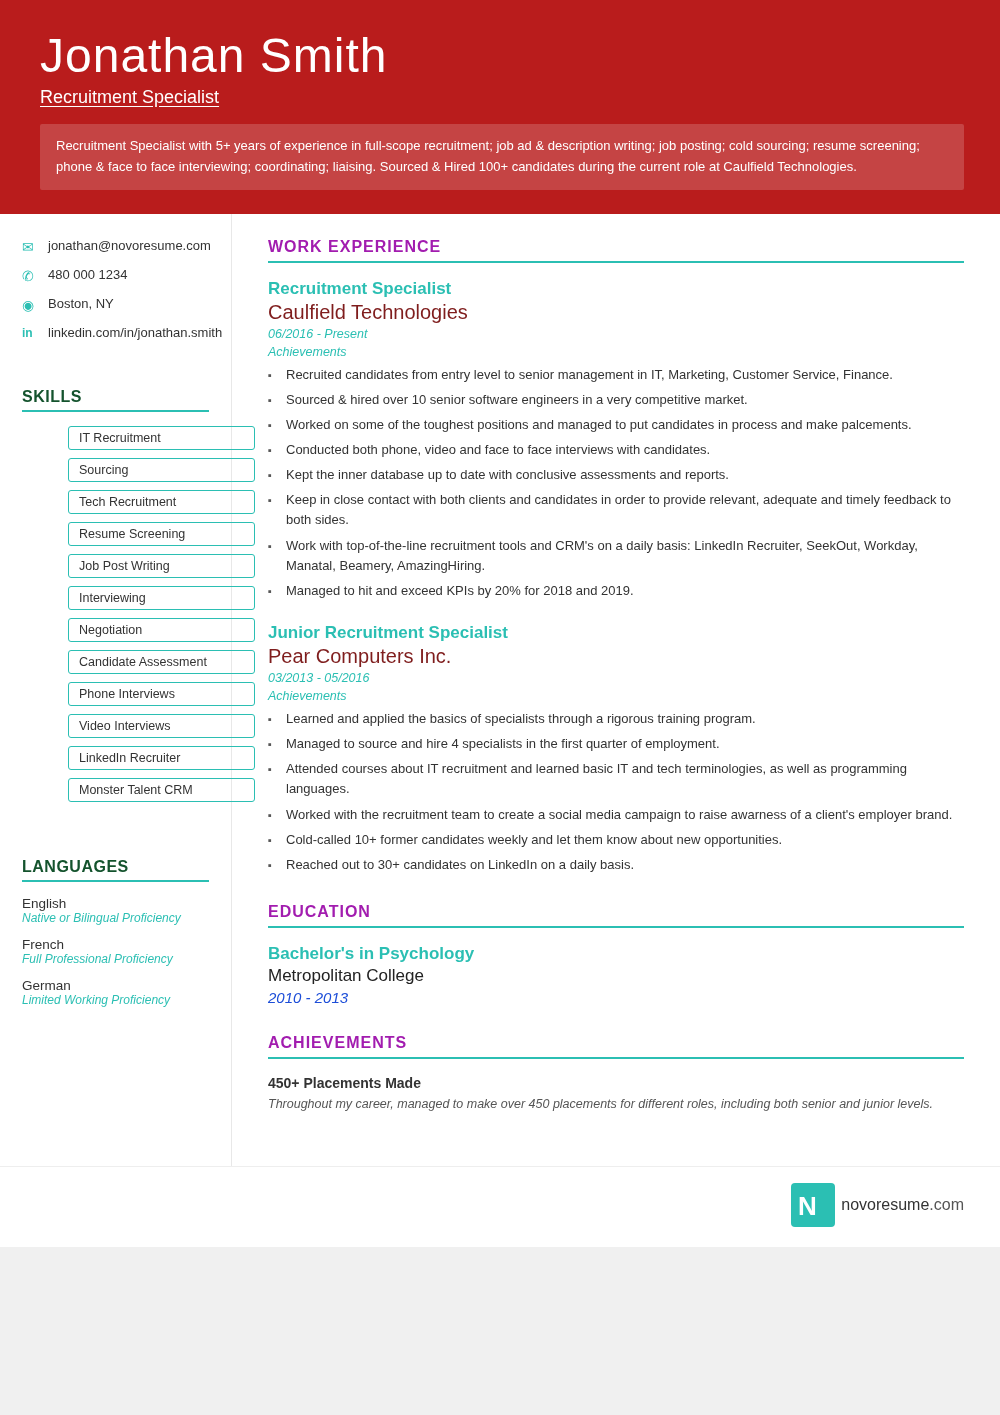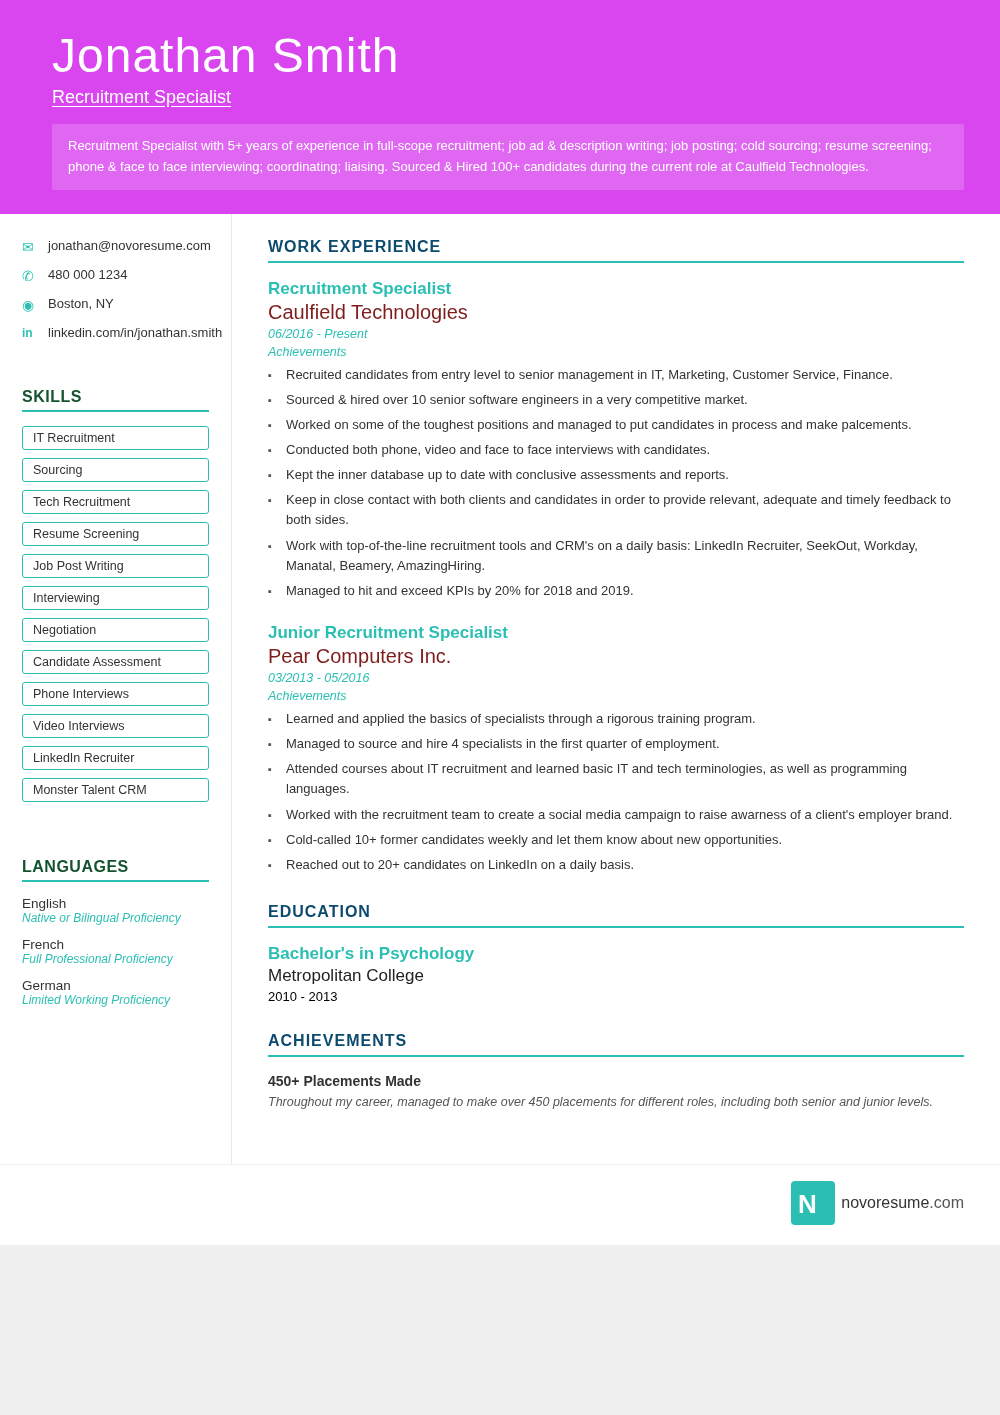--- a/index.html
+++ b/index.html
@@ -11,22 +11,22 @@
       align-items: flex-start;
       min-height: 100vh;
     }
     .resume {
       width: 1000px;
       background: #fff;
       position: relative;
     }
     
     .header {
-      background: #d946ef;
-      padding: 28px 36px 24px 52px;
+      background: #b91c1c;
+      padding: 28px 36px 24px 40px;
       color: #fff;
     }
     .header-name {
       font-size: 48px;
       font-weight: 300;
       letter-spacing: 1px;
       color: #fff;
     }
     .header-title {
       font-size: 18px;
@@ -89,20 +89,21 @@
     }
     .skill-tag {
       display: inline-block;
       border: 1.5px solid #2bbfb3;
       color: #333;
       font-size: 12.5px;
       padding: 4px 10px;
       border-radius: 3px;
       margin-bottom: 8px;
       width: 100%;
+      margin-left: 46px;
     }
     .lang-item {
       margin-bottom: 12px;
     }
     .lang-name {
       font-size: 13.5px;
       color: #333;
       font-weight: 400;
     }
     .lang-level {
@@ -115,21 +116,21 @@
     .main {
       flex: 1;
       padding: 24px 36px 24px 36px;
     }
     .section {
       margin-bottom: 28px;
     }
     .section-title {
       font-size: 16px;
       font-weight: 700;
-      color: #0c4a6e;
+      color: #a21caf;
       text-transform: uppercase;
       letter-spacing: 1px;
       border-bottom: 2px solid #2bbfb3;
       padding-bottom: 5px;
       margin-bottom: 16px;
     }
     .job-title {
       font-size: 17px;
       font-weight: 700;
       color: #2bbfb3;
@@ -183,22 +184,23 @@
       color: #2bbfb3;
       margin-bottom: 2px;
     }
     .edu-school {
       font-size: 17px;
       font-weight: 400;
       color: #222;
       margin-bottom: 3px;
     }
     .edu-dates {
-      font-size: 13px;
-      color: #000000;
+      font-size: 15px;
+      color: #1d4ed8;
+      font-style: italic;
     }
     .achievement-name {
       font-size: 14px;
       font-weight: 600;
       color: #333;
       margin-bottom: 4px;
     }
     .achievement-desc {
       font-size: 12.5px;
       color: #555;
@@ -318,21 +320,21 @@
       <div class="job-title">Junior Recruitment Specialist</div>
       <div class="job-company">Pear Computers Inc.</div>
       <div class="job-dates">03/2013 - 05/2016</div>
       <div class="job-achievements-label">Achievements</div>
       <ul class="job-bullets">
                 <li>Learned and applied the basics of specialists through a rigorous training program.</li>
                 <li>Managed to source and hire 4 specialists in the first quarter of employment.</li>
                 <li>Attended courses about IT recruitment and learned basic IT and tech terminologies, as well as programming languages.</li>
                 <li>Worked with the recruitment team to create a social media campaign to raise awarness of a client's employer brand.</li>
                 <li>Cold-called 10+ former candidates weekly and let them know about new opportunities.</li>
-                <li>Reached out to 20+ candidates on LinkedIn on a daily basis.</li>
+                <li>Reached out to 30+ candidates on LinkedIn on a daily basis.</li>
               </ul>
     </div>
           </div>
       </div>
 
       <div class="section">
         <div class="section-title">EDUCATION</div>
         <div id="education-container">
             <div>
       <div class="edu-degree">Bachelor's in Psychology</div>

